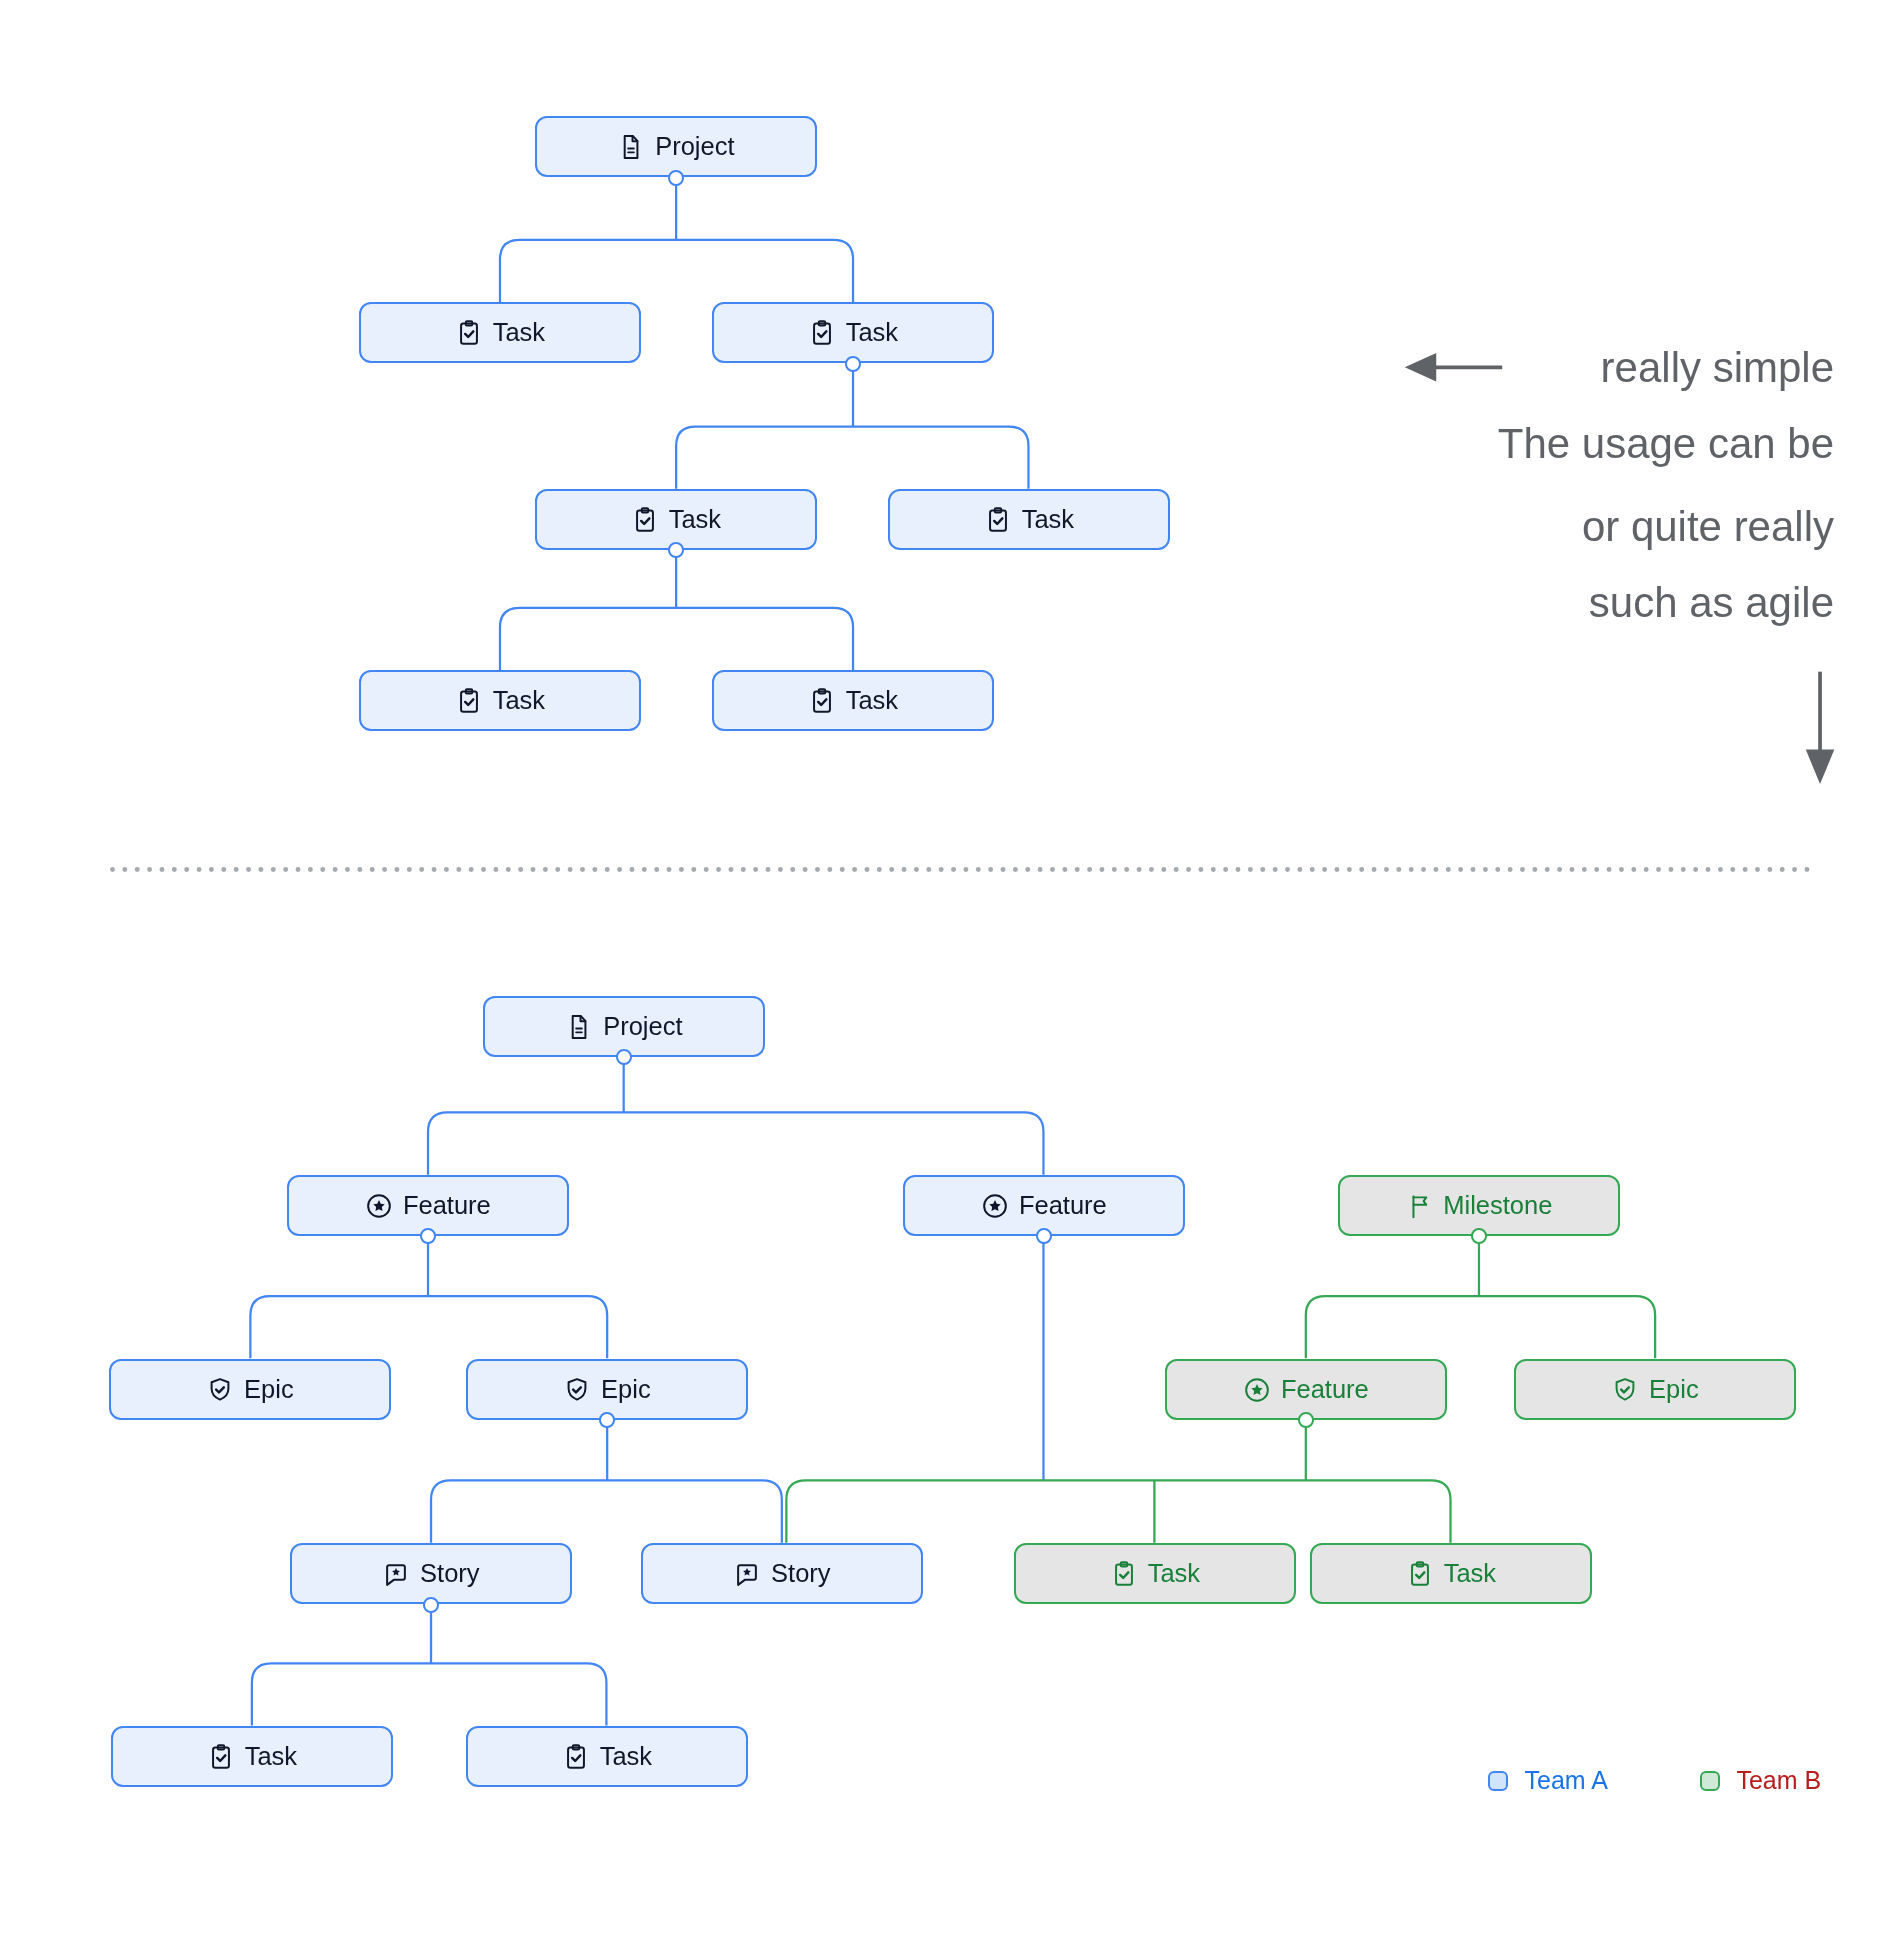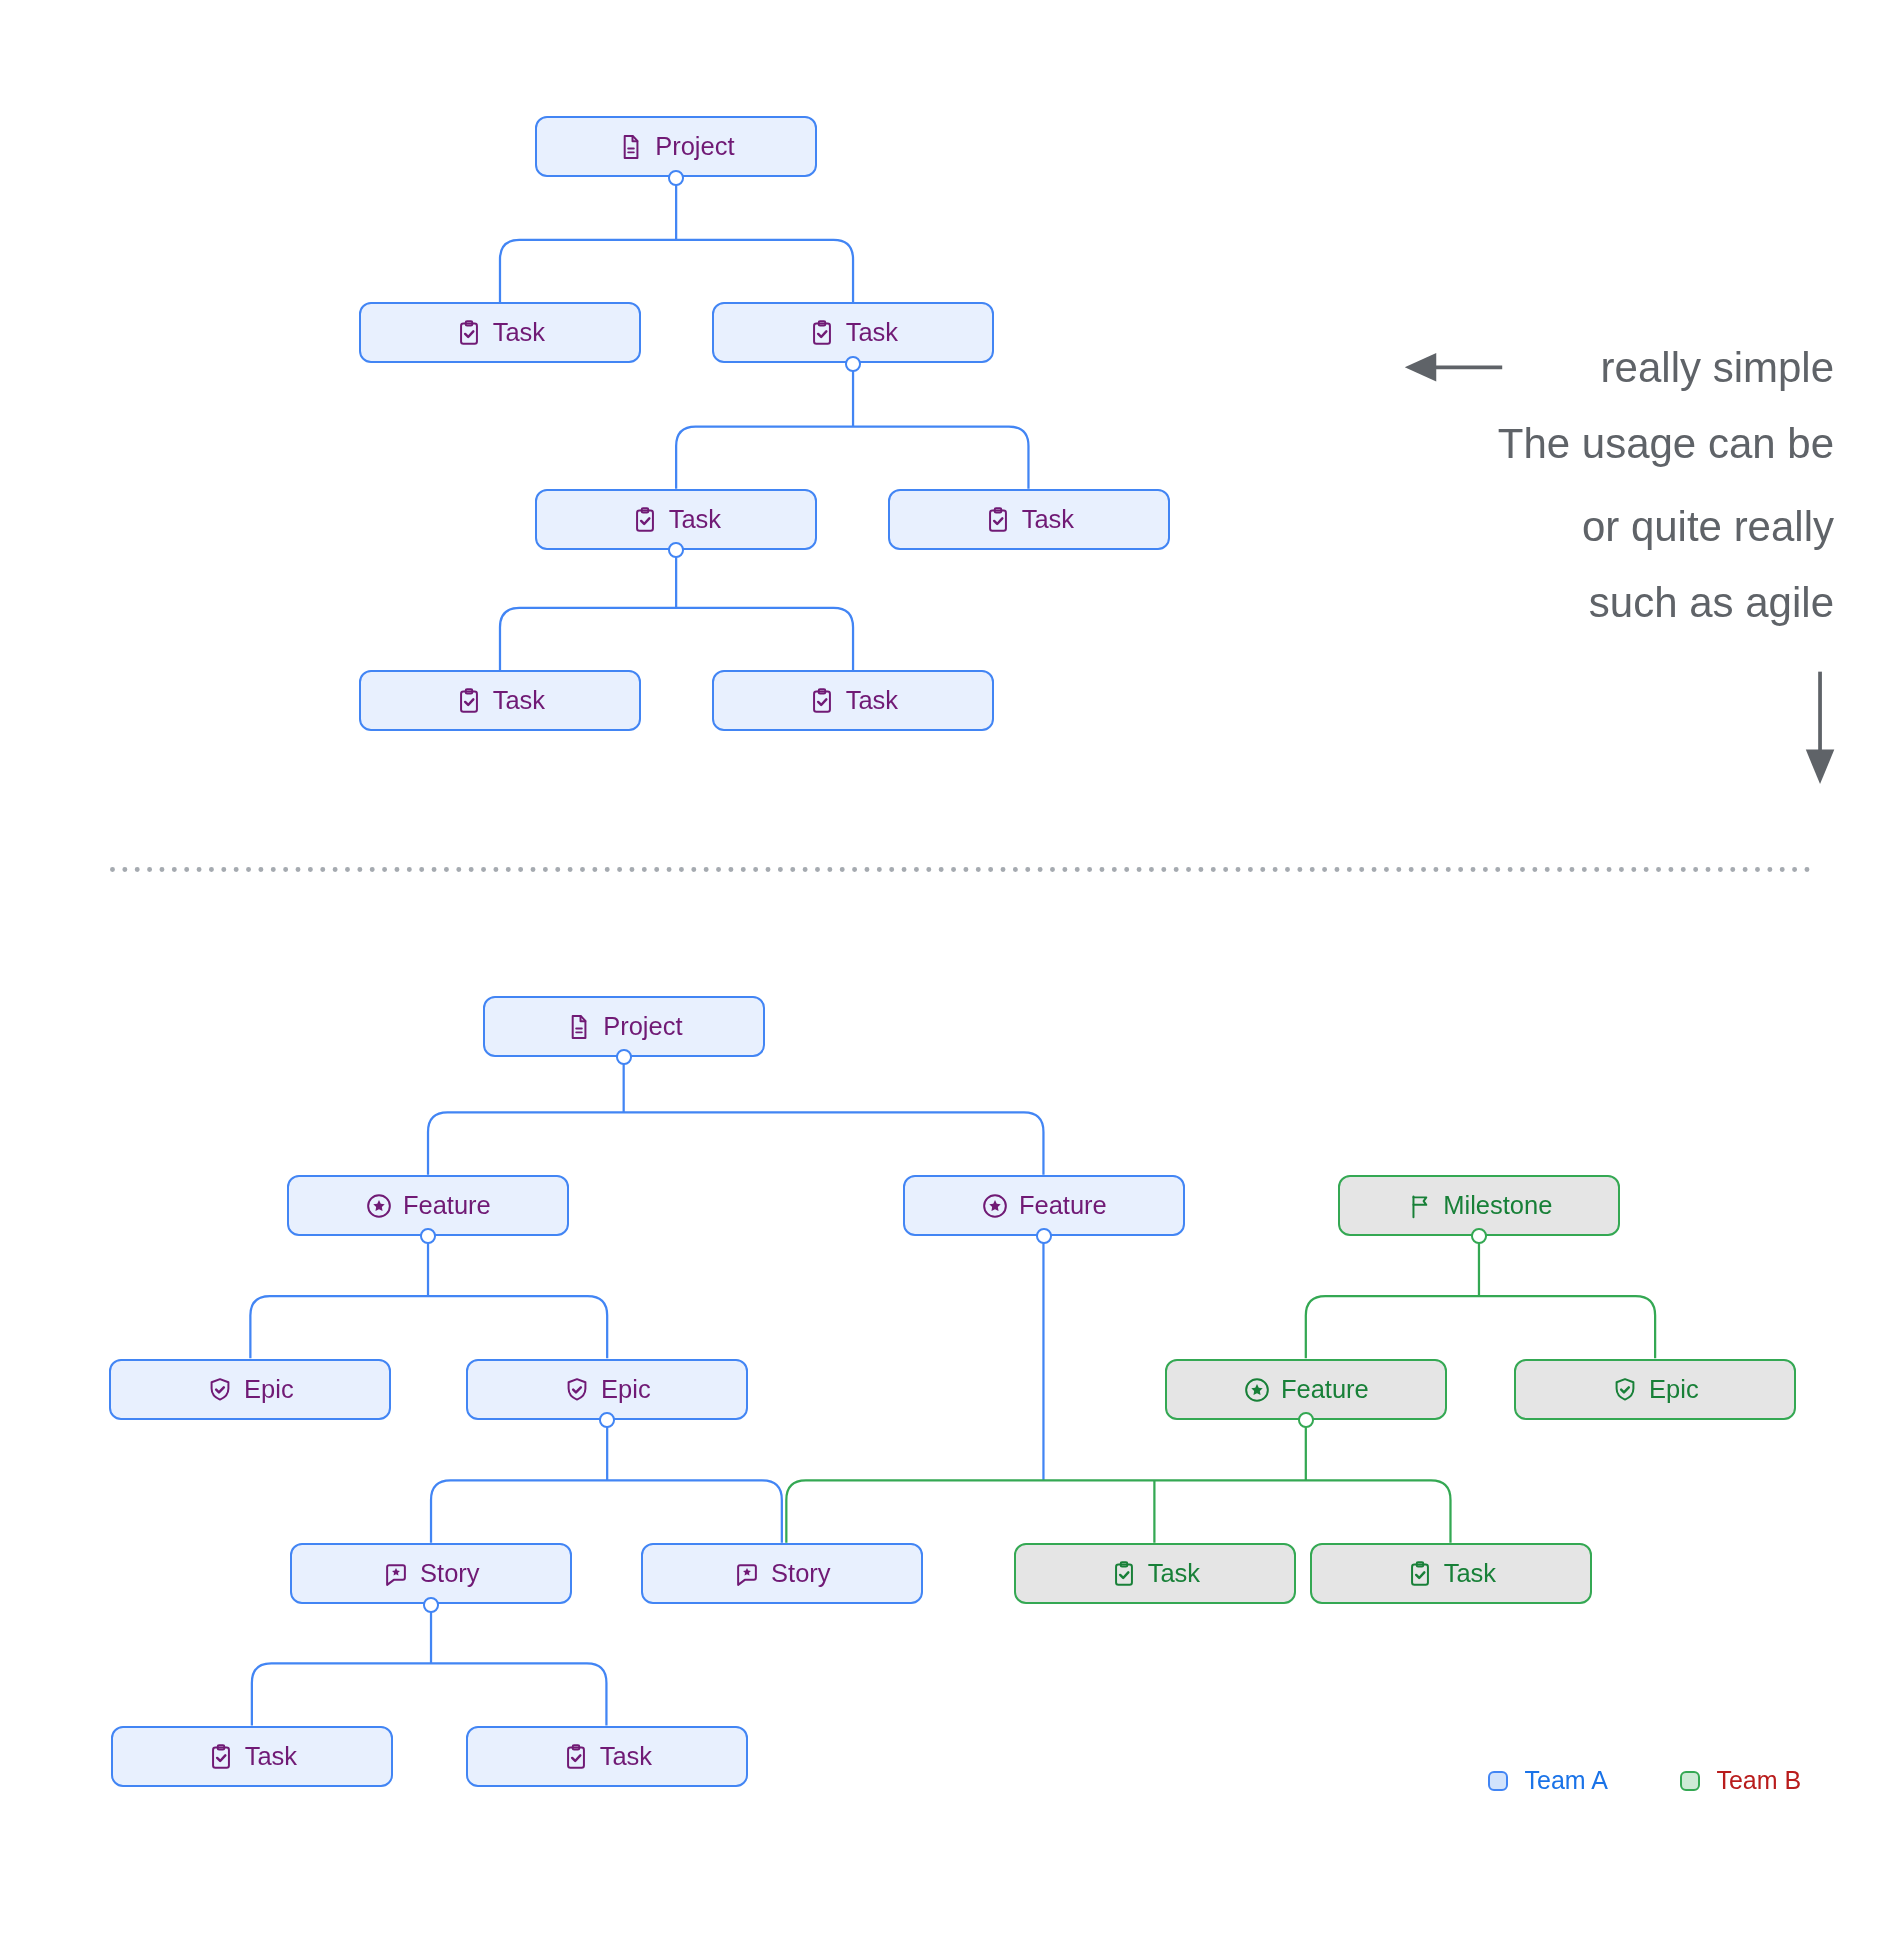--- a/index.html
+++ b/index.html
@@ -2,32 +2,32 @@
 <html style="font-size:12px"><head>
 <meta charset="utf-8">
 <style>
   html,body{margin:0;padding:0;background:#fff;}
   .canvas{position:relative;width:1898px;height:1955px;background:#ffffff;overflow:hidden;
           font-family:"Liberation Sans","DejaVu Sans",sans-serif;}
   svg.layer{position:absolute;left:0;top:0;z-index:1;}
   .node{position:absolute;width:282px;height:61px;box-sizing:border-box;
         border:2.2px solid;border-radius:12px;display:flex;align-items:center;justify-content:center;
         gap:9.7px;font-size:25.5px;font-weight:500;z-index:2;}
-  .node.team-A{background:#E8F0FE;border-color:#4285F4;color:#701a75;}
+  .node.team-A{background:#E8F0FE;border-color:#4285F4;color:#0f172a;}
   .node.team-B{background:#e5e5e5;border-color:#34A853;color:#188038;}
   .node .icon{display:flex;align-items:center;}
   .port{position:absolute;width:15.7px;height:15.7px;border-radius:50%;background:#fff;
         border:2.2px solid;box-sizing:border-box;z-index:3;}
   .port.team-A{border-color:#4285F4;}
   .port.team-B{border-color:#34A853;}
   .note{position:absolute;right:64px;text-align:right;color:#5F6368;font-size:42px;
         line-height:76px;font-weight:400;z-index:2;}
   #note1{top:330px;}
   #note2{top:489px;}
-  .legend{position:absolute;left:1472px;top:1766px;display:flex;align-items:center;gap:72px;z-index:2;padding-left:16px;}
+  .legend{position:absolute;left:1472px;top:1766px;display:flex;align-items:center;gap:92px;z-index:2;padding-left:16px;}
   .legend-item{display:flex;align-items:center;gap:16.5px;font-size:25px;font-weight:500;}
   .legend-item .swatch{width:20px;height:20px;border-radius:6px;border:2.2px solid;box-sizing:border-box;}
   .legend-item.team-A{color:#1A73E8;}
   .legend-item.team-A .swatch{background:#D2E3FC;border-color:#4285F4;}
   .legend-item.team-B{color:#b91c1c;}
   .legend-item.team-B .swatch{background:#CEEAD6;border-color:#34A853;}
 </style>
 </head>
 <body>
 

